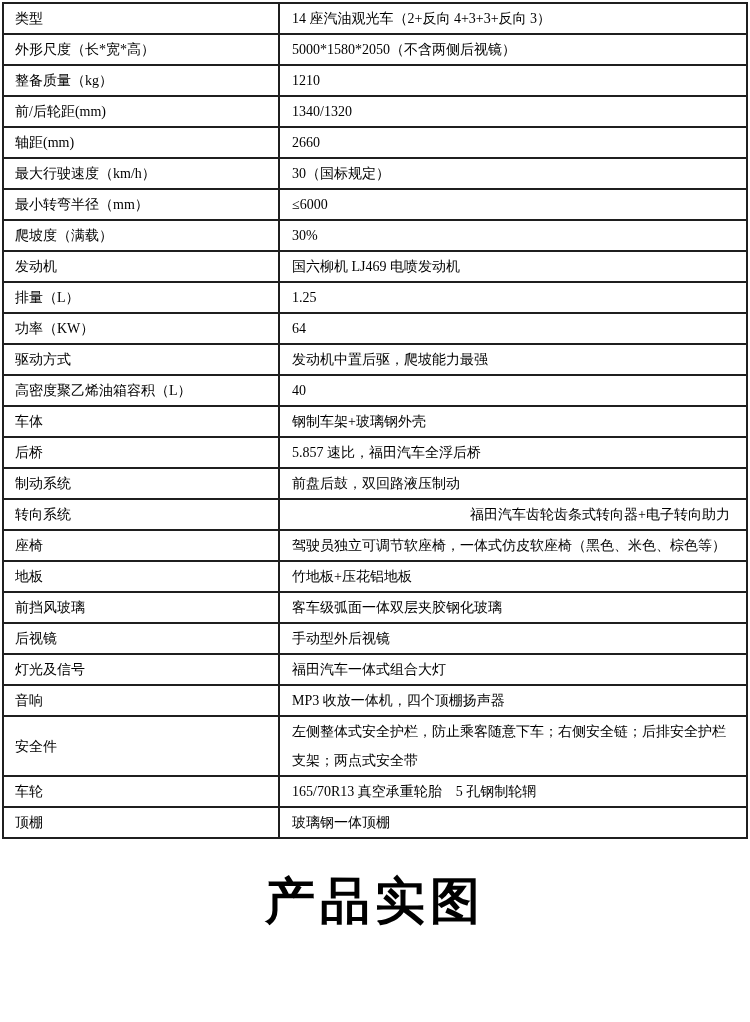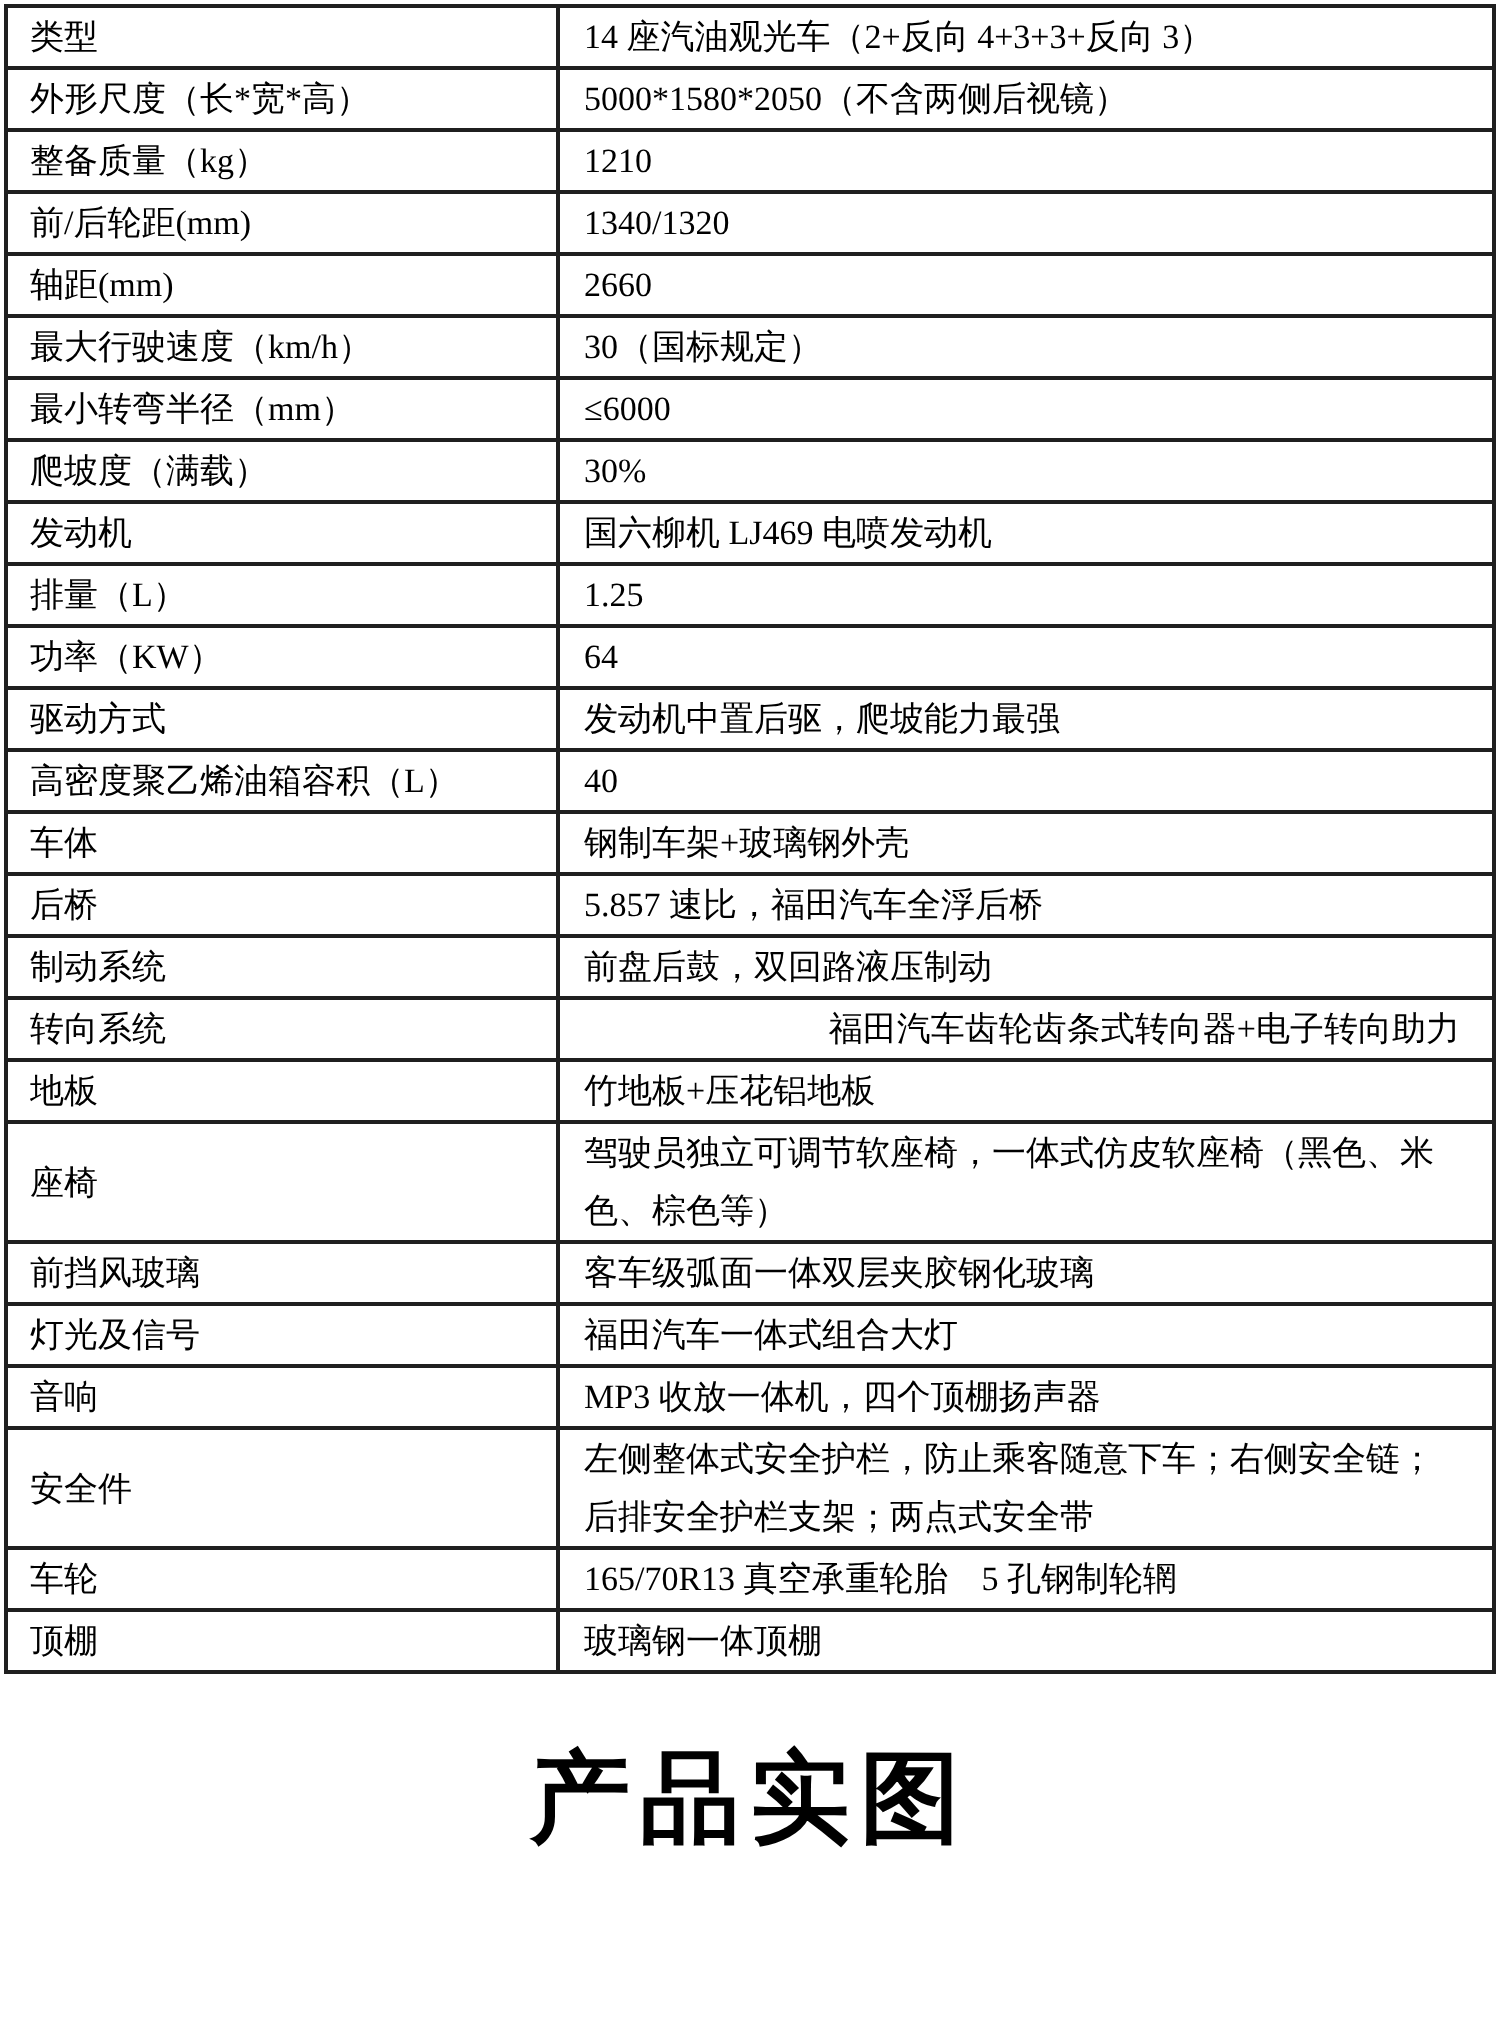--- a/index.html
+++ b/index.html
@@ -17,21 +17,21 @@
     width: 744px;
     margin: 2px 0 0 2px;
     border-collapse: collapse;
     table-layout: fixed;
     border: 2px solid #1f1f1f;
   }
   .spec-table col.c-label { width: 276px; }
   .spec-table col.c-value { width: 468px; }
   .spec-table td {
     border: 2px solid #000000;
-    font-size: 17px;
+    font-size: 14px;
     line-height: 29px;
     height: 31px;
     vertical-align: middle;
     padding: 0 16px 0 11px;
     word-break: break-all;
   }
   .spec-table td.label-cell { padding-left: 11px; }
   .spec-table td.value-cell { padding-left: 12px; white-space: pre-wrap; }
   .section-heading {
     margin-top: 34px;
@@ -134,34 +134,38 @@
     <td class="label-cell" style="border-color: rgb(31, 31, 31);">制动系统</td>
     <td class="value-cell" style="border-color: rgb(31, 31, 31);">前盘后鼓，双回路液压制动</td>
   </tr>
 
   <tr>
     <td class="label-cell" style="border-color: rgb(31, 31, 31);">转向系统</td>
     <td class="value-cell" style="border-color: rgb(31, 31, 31); text-align: right;">福田汽车齿轮齿条式转向器+电子转向助力</td>
   </tr>
 
   <tr>
-    <td class="label-cell" style="border-color: rgb(31, 31, 31);">地板</td>
-    <td class="value-cell" style="border-color: rgb(31, 31, 31);">竹地板+压花铝地板</td>
+    <td class="label-cell" style="border-color: rgb(31, 31, 31);">座椅</td>
+    <td class="value-cell" style="border-color: rgb(31, 31, 31);">驾驶员独立可调节软座椅，一体式仿皮软座椅（黑色、米色、棕色等）</td>
   </tr>
 
   <tr>
-    <td class="label-cell" style="border-color: rgb(31, 31, 31);">座椅</td>
-    <td class="value-cell" style="border-color: rgb(31, 31, 31);">驾驶员独立可调节软座椅，一体式仿皮软座椅（黑色、米色、棕色等）</td>
+    <td class="label-cell" style="border-color: rgb(31, 31, 31);">地板</td>
+    <td class="value-cell" style="border-color: rgb(31, 31, 31);">竹地板+压花铝地板</td>
   </tr>
 
   <tr>
     <td class="label-cell" style="border-color: rgb(31, 31, 31);">前挡风玻璃</td>
     <td class="value-cell" style="border-color: rgb(31, 31, 31);">客车级弧面一体双层夹胶钢化玻璃</td>
   </tr>
 
+  <tr>
+    <td class="label-cell" style="border-color: rgb(31, 31, 31);">后视镜</td>
+    <td class="value-cell" style="border-color: rgb(31, 31, 31);">手动型外后视镜</td>
+  </tr>
 
   <tr>
     <td class="label-cell" style="border-color: rgb(31, 31, 31);">灯光及信号</td>
     <td class="value-cell" style="border-color: rgb(31, 31, 31);">福田汽车一体式组合大灯</td>
   </tr>
 
   <tr>
     <td class="label-cell" style="border-color: rgb(31, 31, 31);">音响</td>
     <td class="value-cell" style="border-color: rgb(31, 31, 31);">MP3 收放一体机，四个顶棚扬声器</td>
   </tr>

